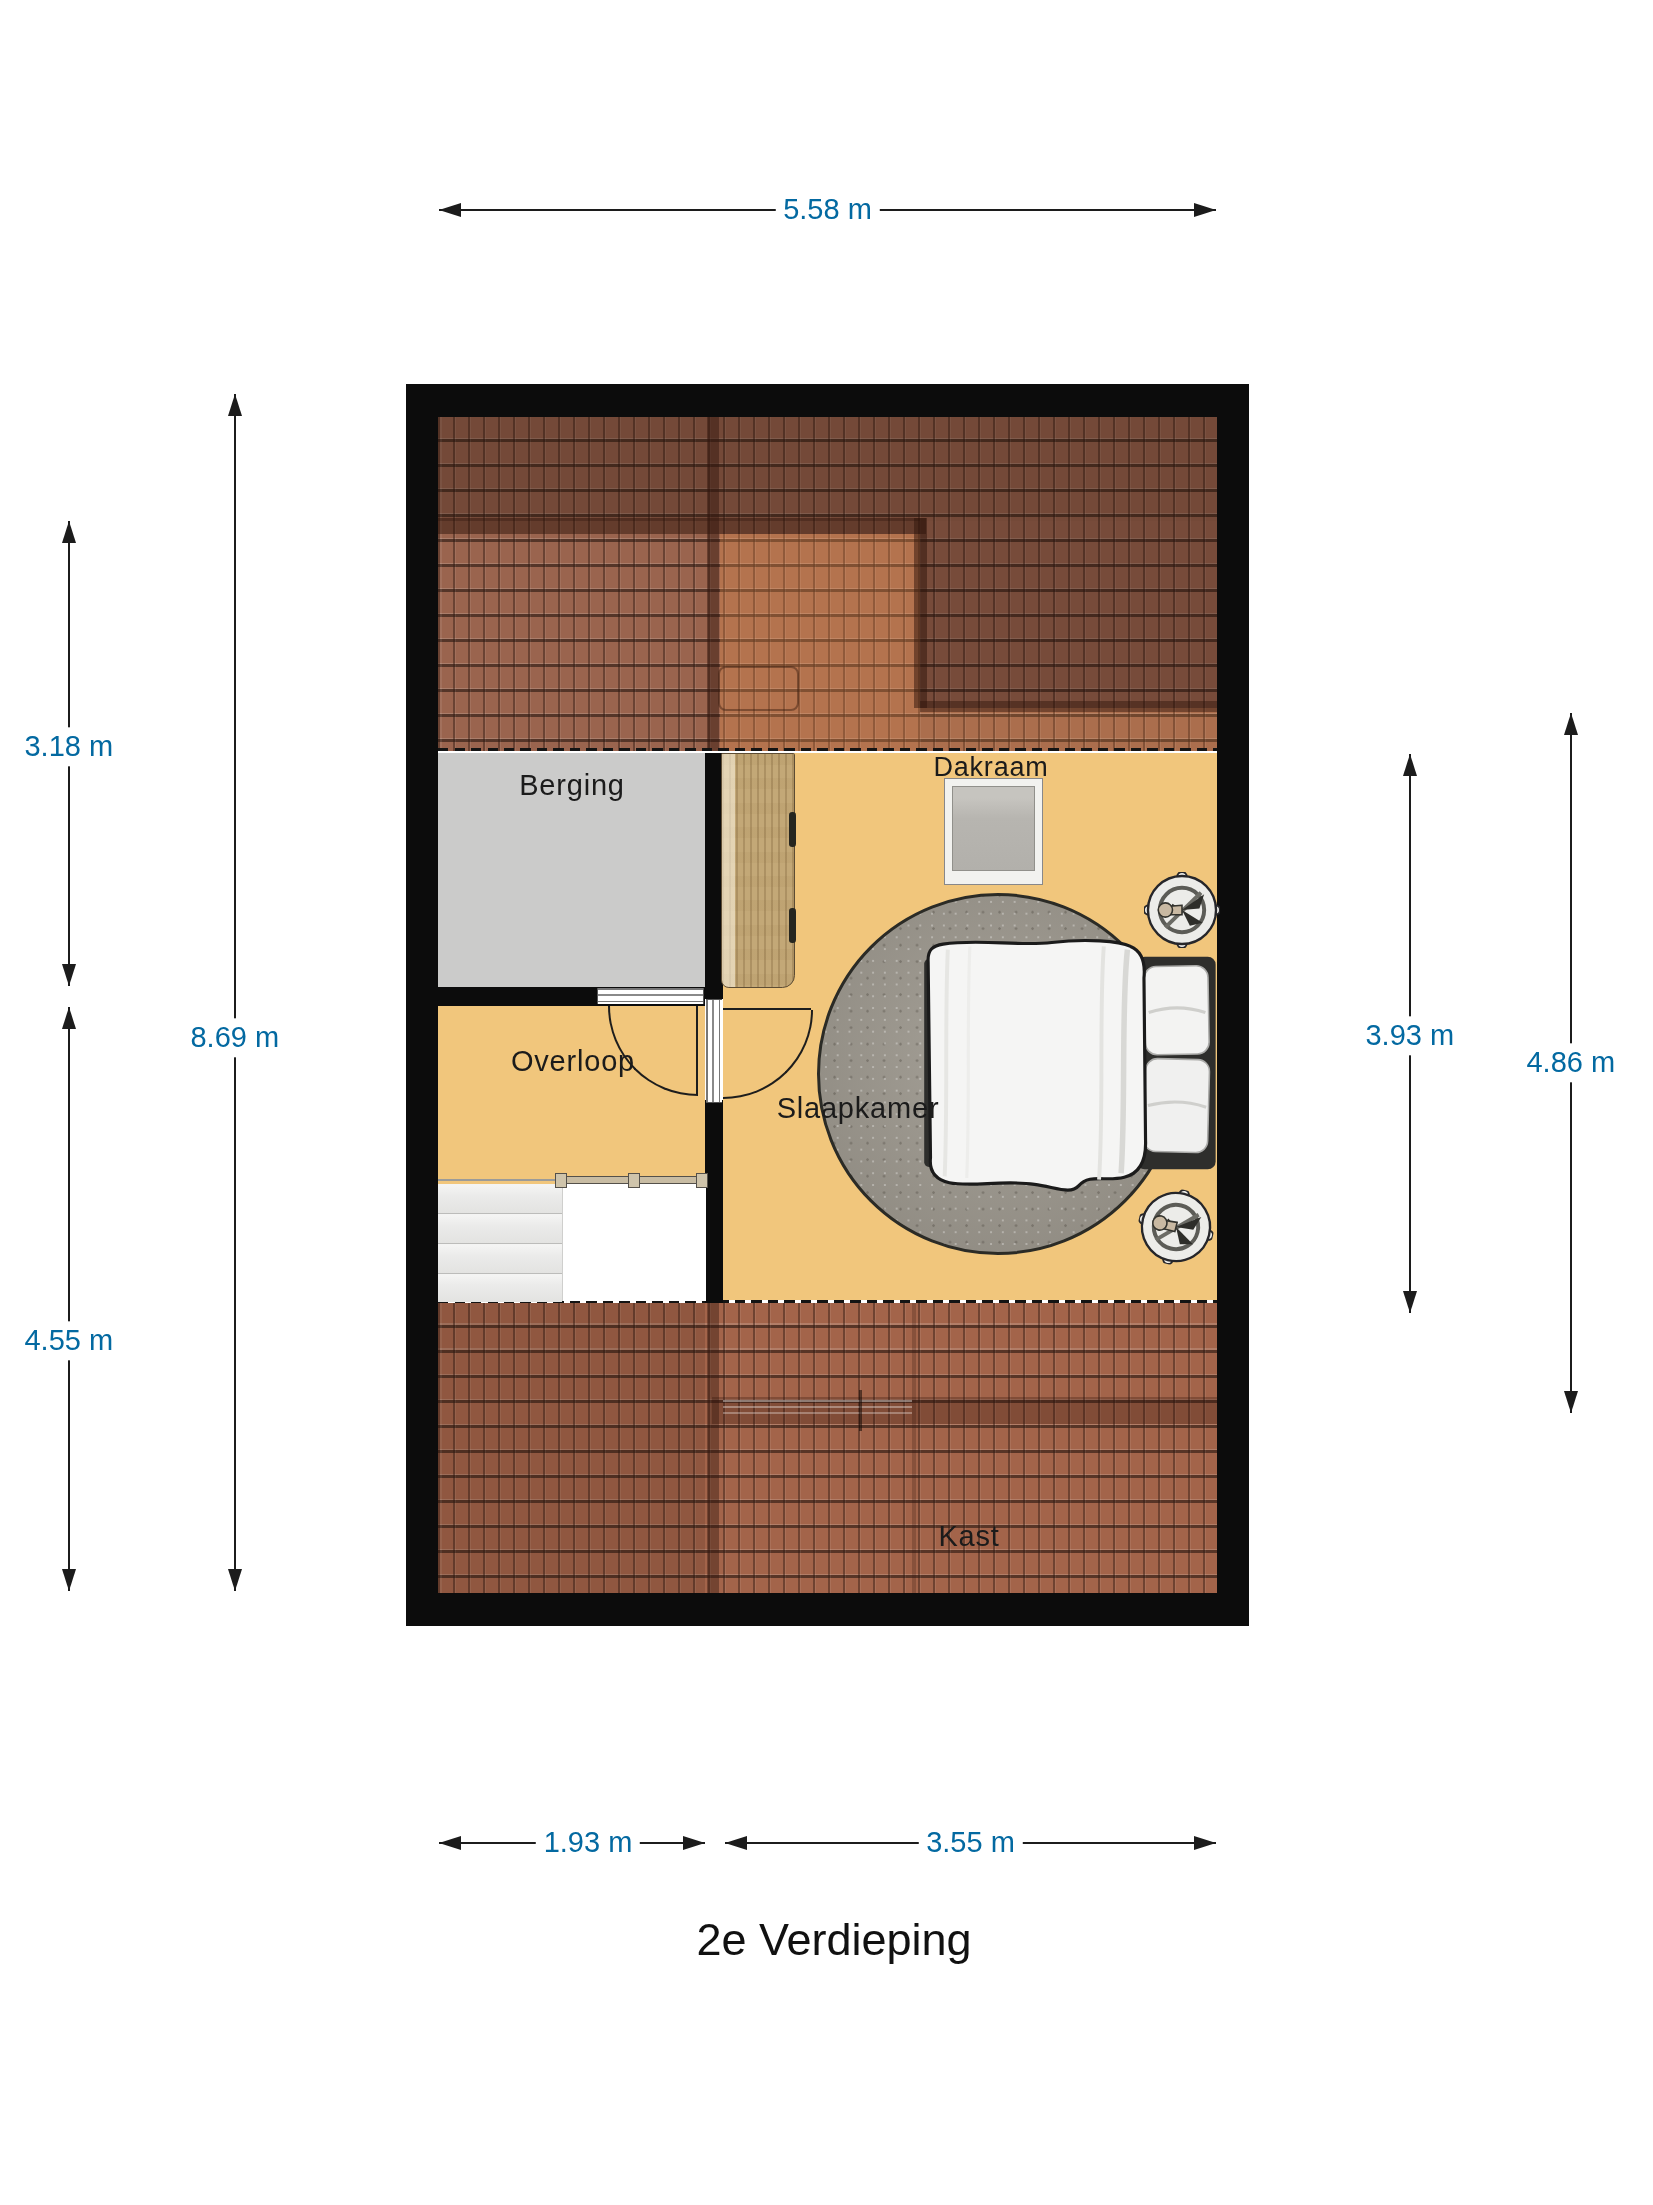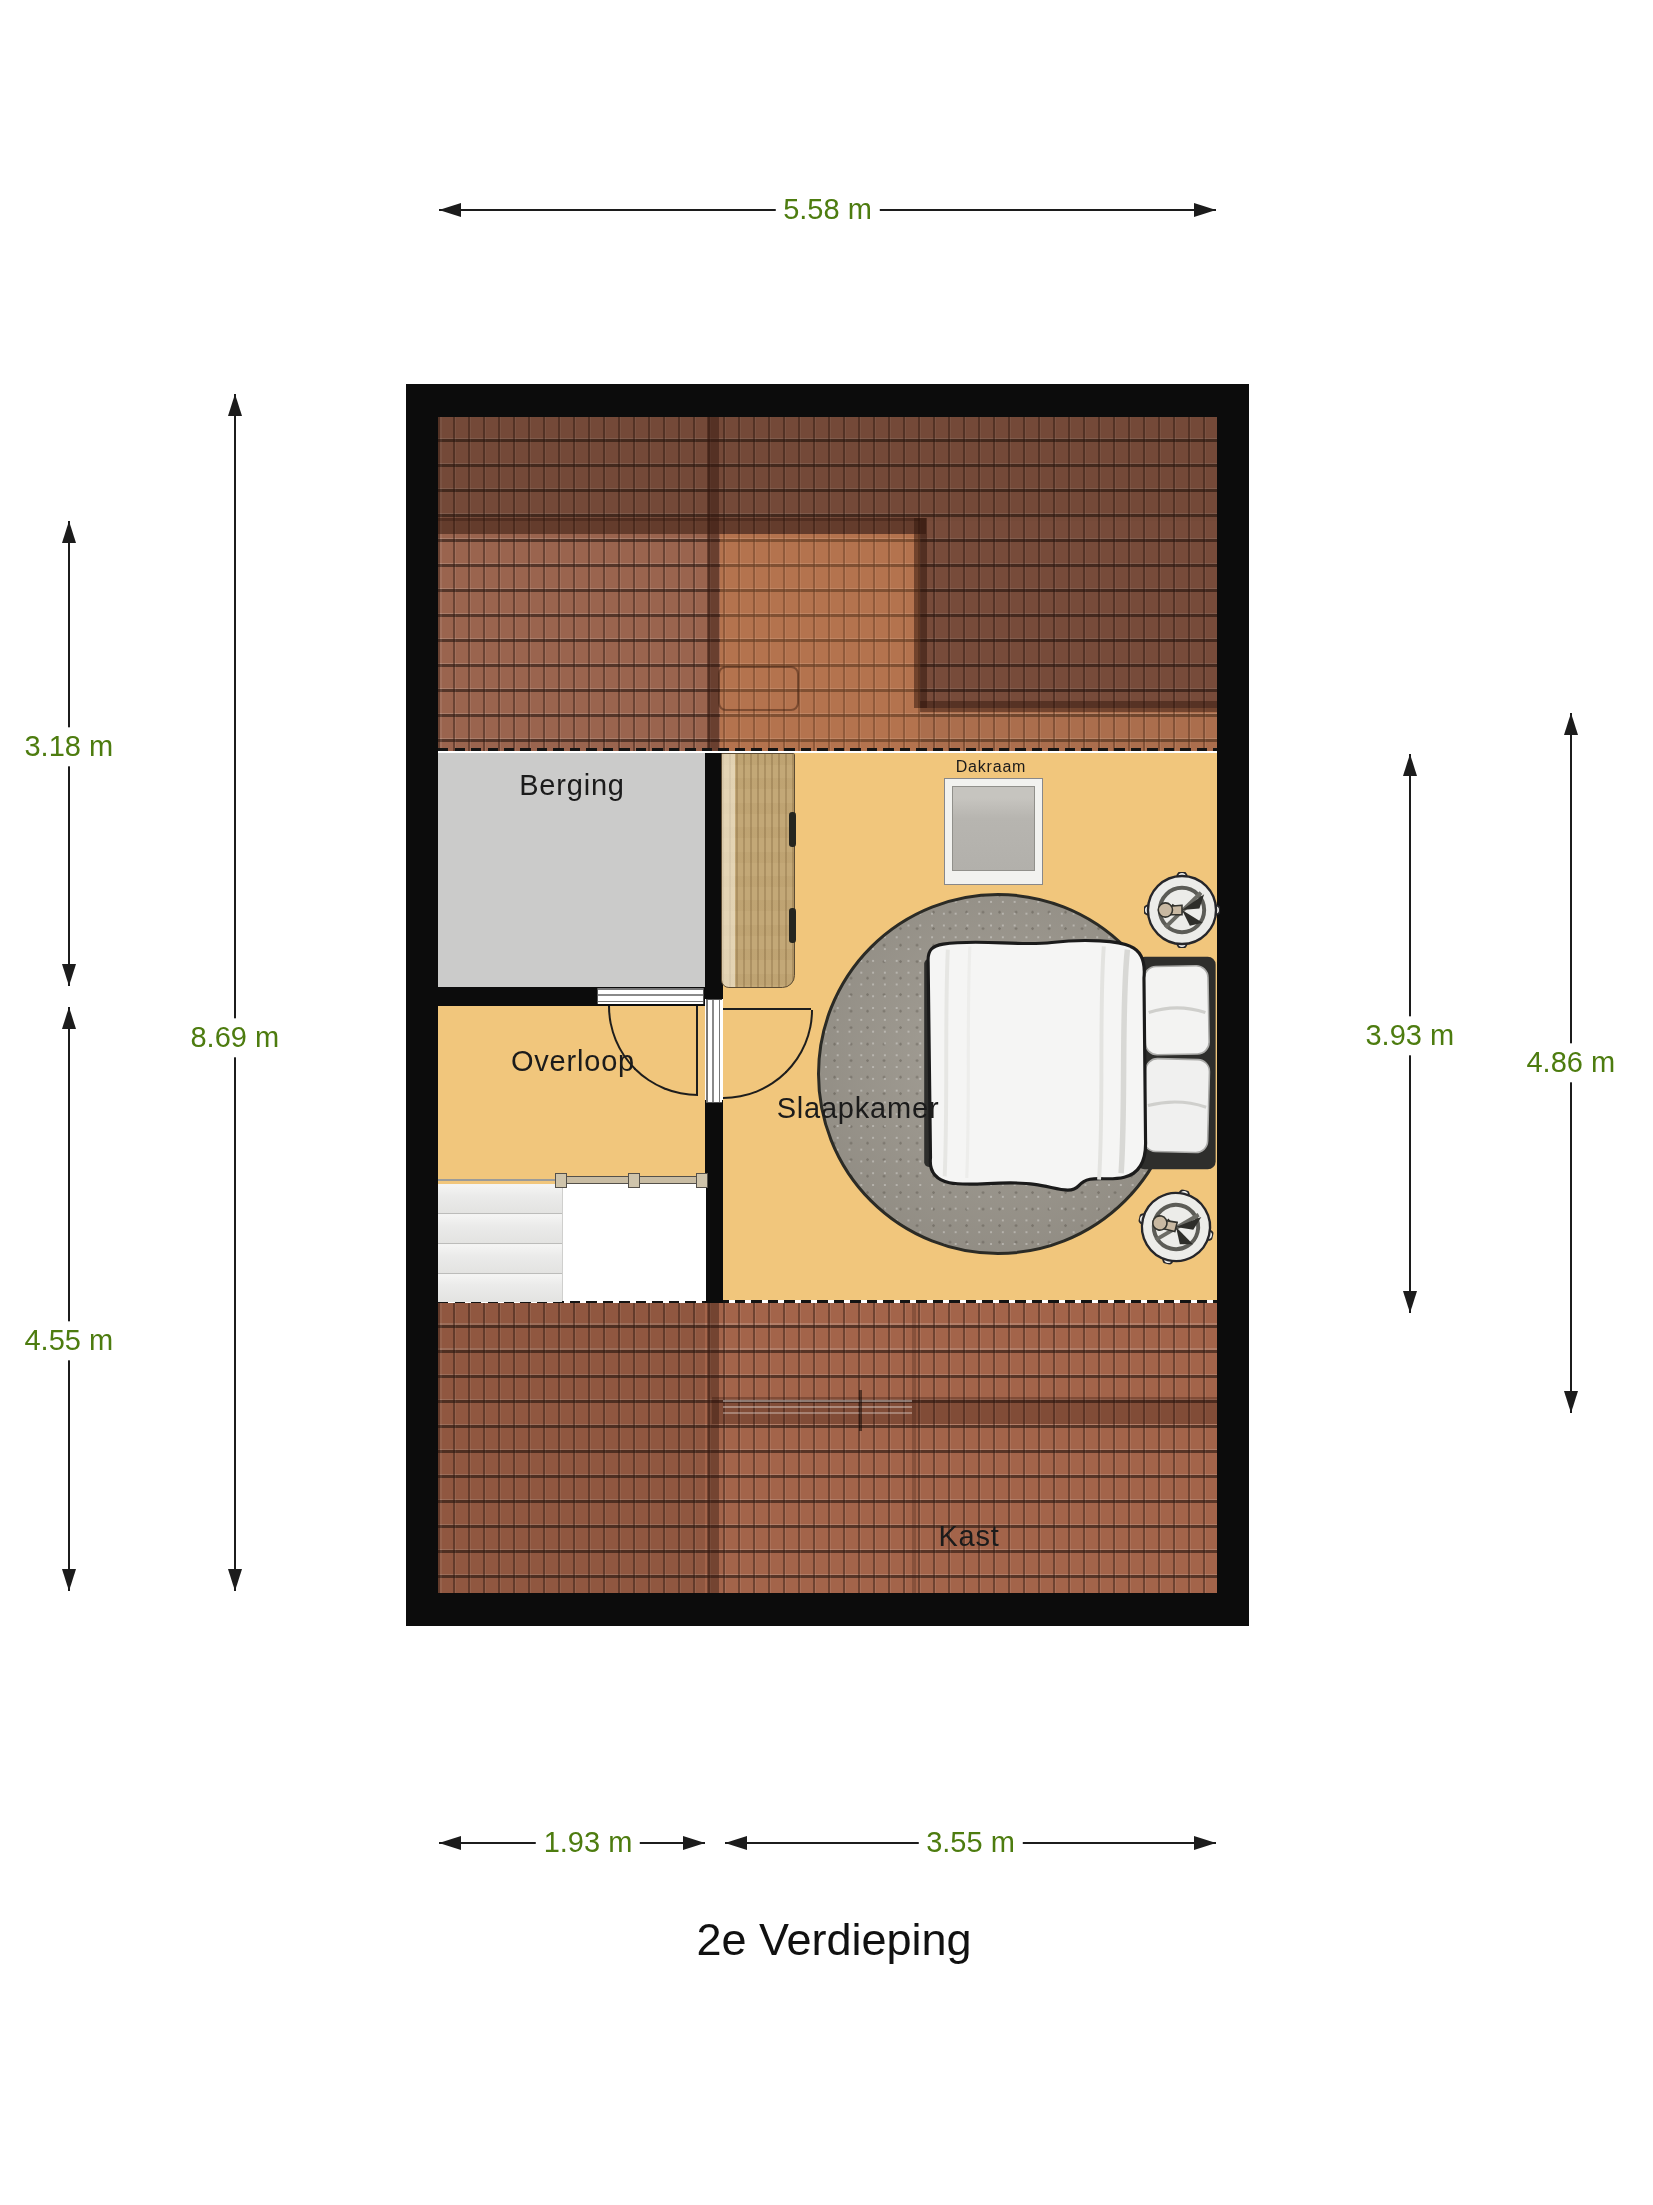--- a/index.html
+++ b/index.html
@@ -17,38 +17,38 @@
   .shade{position:absolute;}
   
   .dash{position:absolute;height:3.2px;
     background:repeating-linear-gradient(90deg,#141414 0 10.2px,rgba(0,0,0,0) 10.2px 16.5px);}
   
   .floor-orange{position:absolute;background:#f1c67c;}
   .floor-gray{position:absolute;background:#cbcbca;}
   
   .room-label{position:absolute;transform:translate(-50%,-50%);font-size:29px;letter-spacing:0.8px;
     color:#1b1b1b;white-space:nowrap;}
-  .small-label{font-size:16px;}
+  .small-label{font-size:27px;}
   
   .tread{height:29px;background:linear-gradient(180deg,#f4f4f3 0 6%,#ebebea 40%,#e3e3e1 100%);
          border-bottom:1.6px solid #bcbcba;}
   
   .jamb-h{position:absolute;background:
       linear-gradient(180deg,#777 0 1.6px,#fff 1.6px 6.3px,#8a8a8a 6.3px 7.9px,#fff 7.9px 12.6px,#777 12.6px 14px,#fff 14px);
       border-left:1.6px solid #555;border-right:1.6px solid #555;}
   .jamb-v{position:absolute;background:
       linear-gradient(90deg,#777 0 1.6px,#fff 1.6px 6.3px,#8a8a8a 6.3px 7.9px,#fff 7.9px 12.6px,#777 12.6px 14px,#fff 14px);
       border-top:1.6px solid #555;border-bottom:1.6px solid #555;}
   .arc-bl{position:absolute;border-left:2.4px solid #1d1d1d;border-bottom:2.4px solid #1d1d1d;
       border-bottom-left-radius:100% 100%;}
   .arc-br{position:absolute;border-right:2.4px solid #1d1d1d;border-bottom:2.4px solid #1d1d1d;
       border-bottom-right-radius:100% 100%;}
   .leaf{position:absolute;background:#1d1d1d;}
   
-  .dim-label{position:absolute;background:#ffffff;font-size:29px;color:#4d7c0f;
+  .dim-label{position:absolute;background:#ffffff;font-size:29px;color:#0369a1;
       padding:3.2px 7.9px;white-space:nowrap;transform:translate(-50%,-50%);}
   .dline-h{position:absolute;height:2.4px;background:#1c1c1c;top:50%;margin-top:-1.2px;}
   .dline-v{position:absolute;width:2.4px;background:#1c1c1c;left:50%;margin-left:-1.2px;}
   .ah{position:absolute;width:0;height:0;}
   .ah.left {border-top:7.9px solid transparent;border-bottom:7.9px solid transparent;border-right:22px solid #1c1c1c;left:0;top:50%;transform:translateY(-50%);}
   .ah.right{border-top:7.9px solid transparent;border-bottom:7.9px solid transparent;border-left:22px solid #1c1c1c;right:0;top:50%;transform:translateY(-50%);}
   .ah.up   {border-left:7.9px solid transparent;border-right:7.9px solid transparent;border-bottom:22px solid #1c1c1c;top:0;left:50%;transform:translateX(-50%);}
   .ah.down {border-left:7.9px solid transparent;border-right:7.9px solid transparent;border-top:22px solid #1c1c1c;bottom:0;left:50%;transform:translateX(-50%);}
   .title{position:absolute;transform:translateX(-50%);font-size:45px;color:#111;}
   

